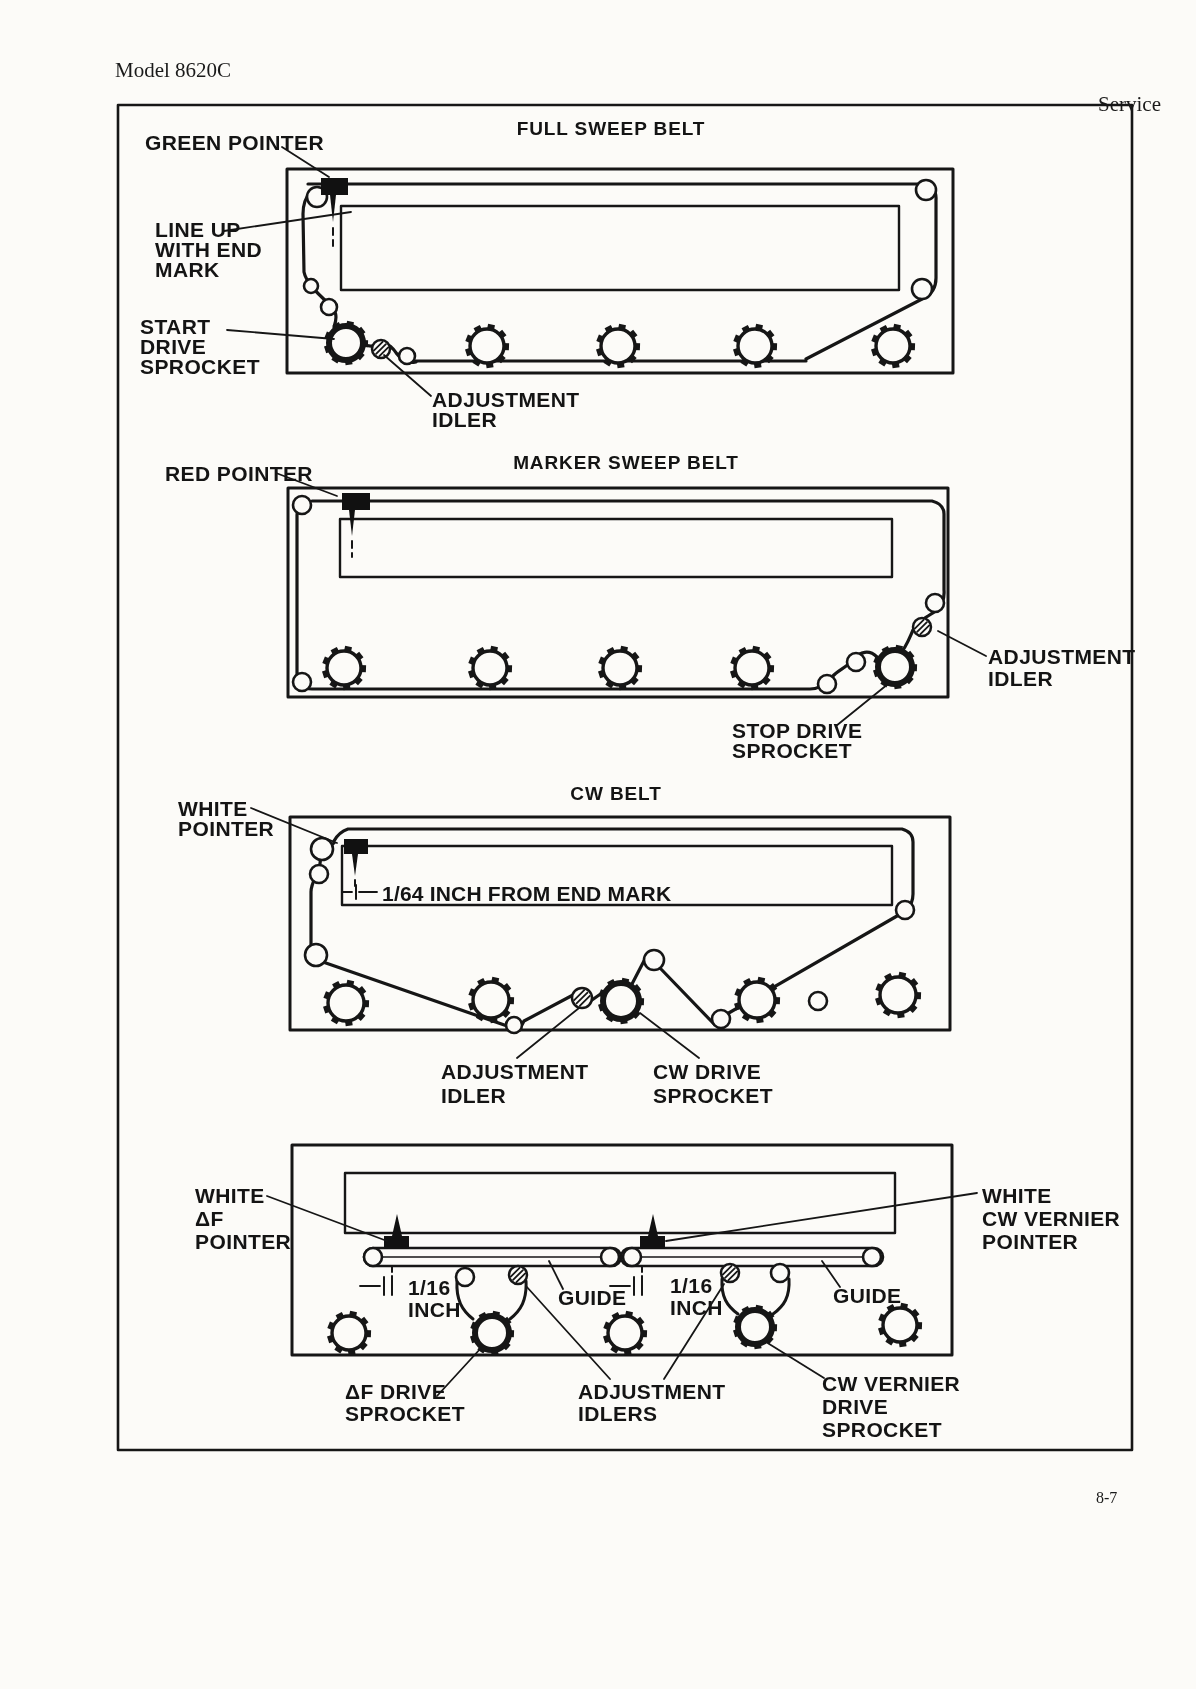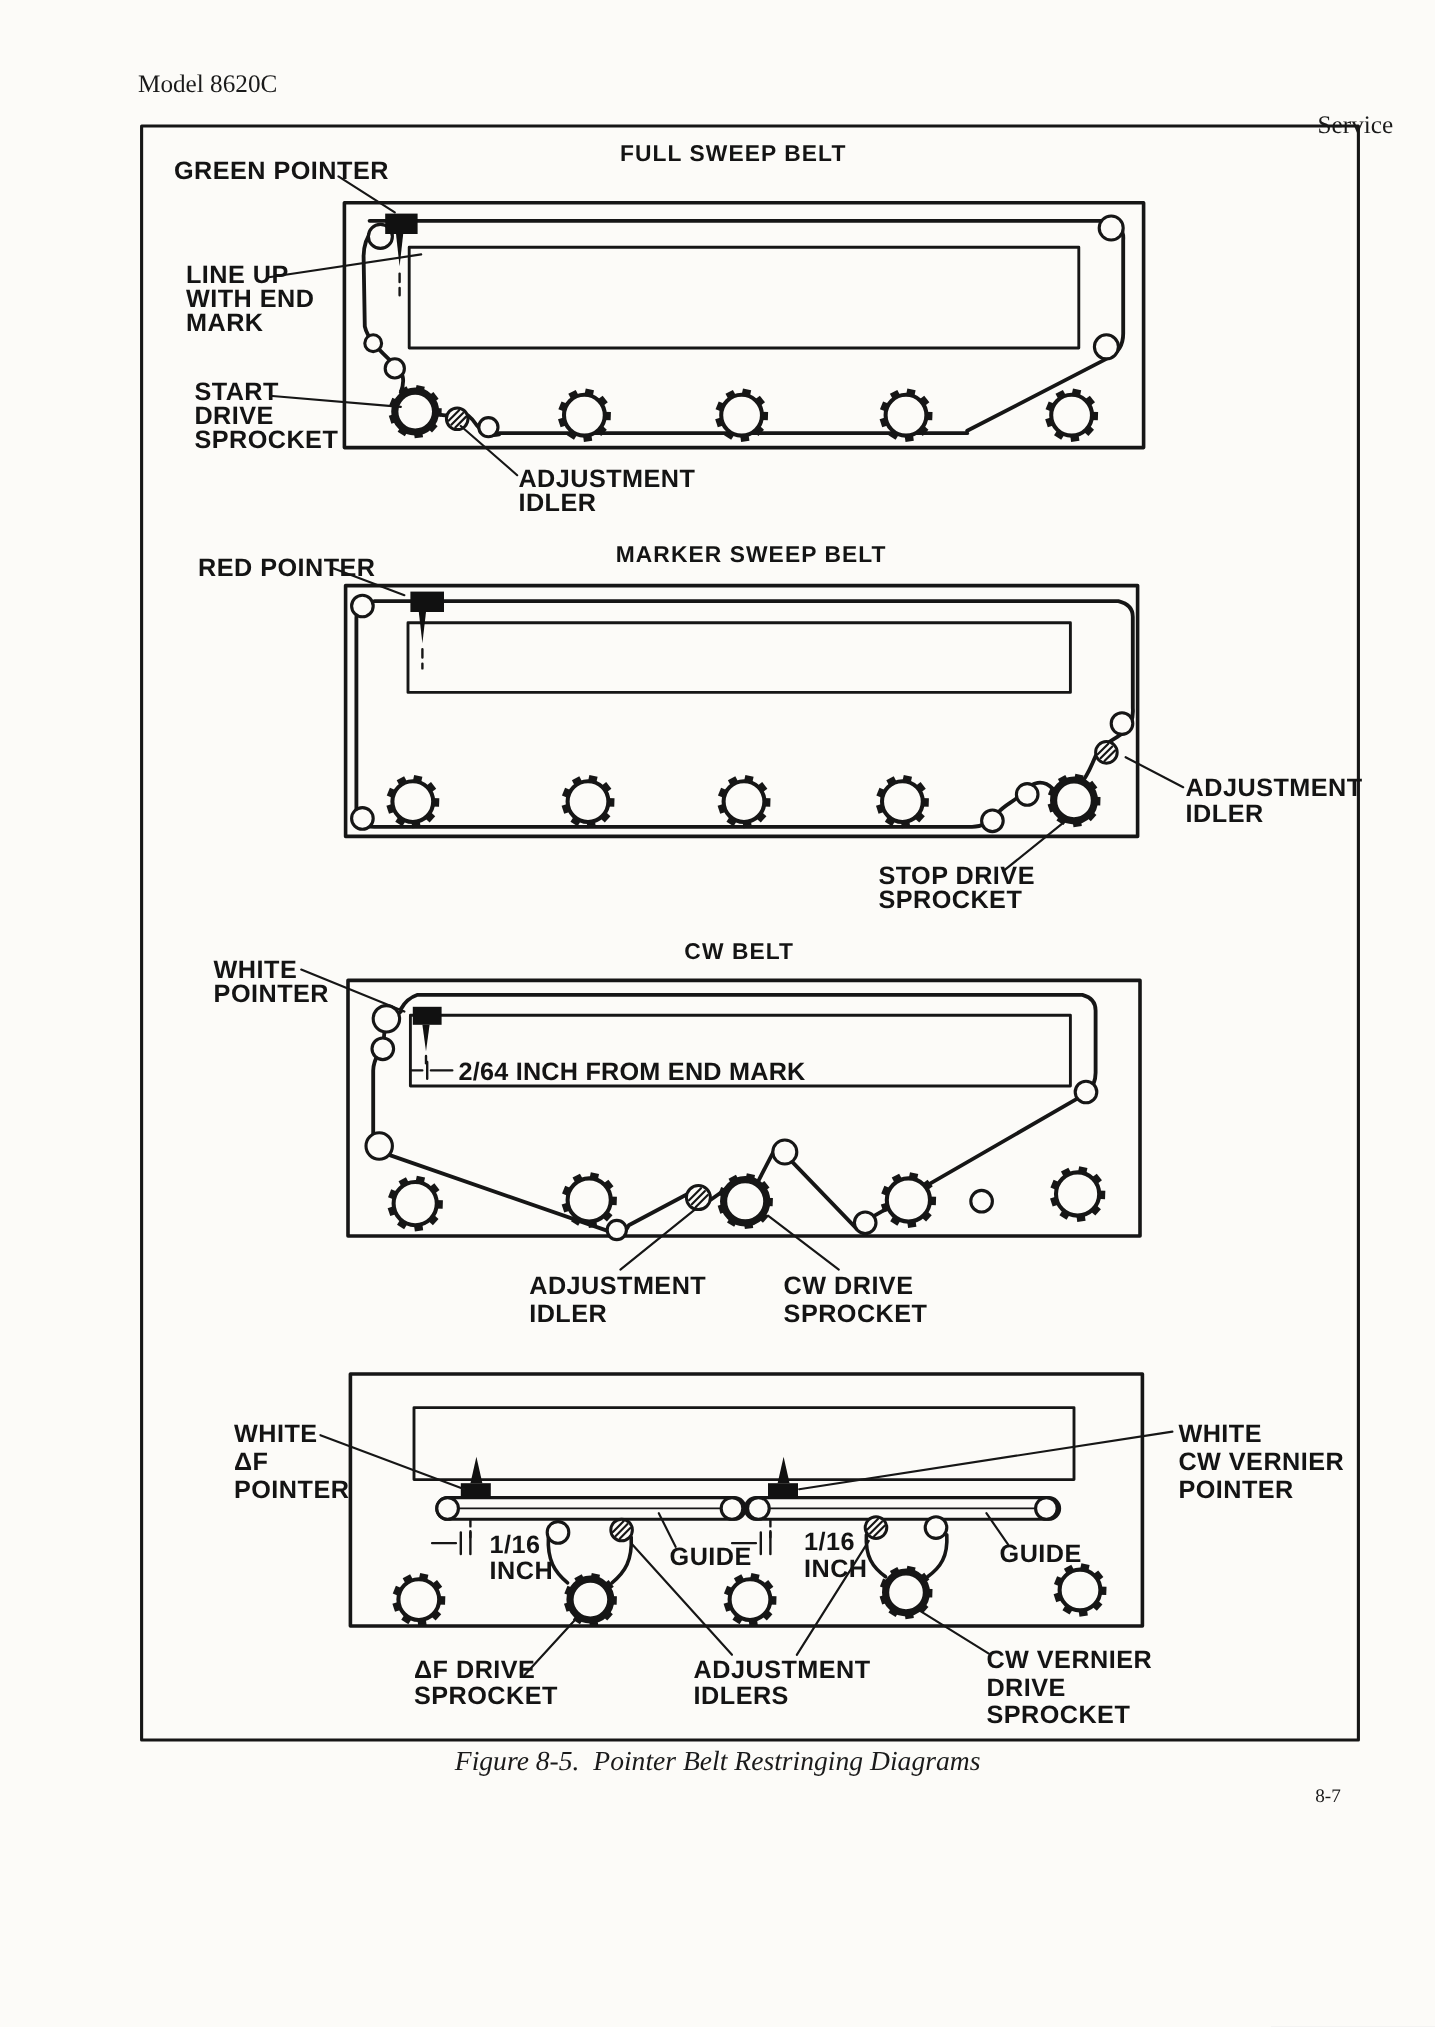--- a/index.html
+++ b/index.html
@@ -448,35 +448,35 @@
   </svg>
 
   <div class="dtitle" style="left:401px;top:118px;">FULL SWEEP BELT</div>
   <div class="dtitle" style="left:416px;top:452px;">MARKER SWEEP BELT</div>
   <div class="dtitle" style="left:406px;top:783px;">CW BELT</div>
 
   <div class="lbl" style="left:145px;top:133px;">GREEN POINTER</div>
   <div class="lbl" style="left:155px;top:220px;">LINE UP
 WITH END
 MARK</div>
-  <div class="lbl" style="left:162px;top:317px;">START
+  <div class="lbl" style="left:140px;top:317px;">START
 DRIVE
 SPROCKET</div>
   <div class="lbl" style="left:432px;top:390px;">ADJUSTMENT
 IDLER</div>
 
   <div class="lbl" style="left:165px;top:464px;">RED POINTER</div>
   <div class="lbl lh22" style="left:988px;top:646px;">ADJUSTMENT
 IDLER</div>
   <div class="lbl" style="left:732px;top:721px;">STOP DRIVE
 SPROCKET</div>
 
   <div class="lbl" style="left:178px;top:799px;">WHITE
 POINTER</div>
-  <div class="lbl" style="left:382px;top:884px;letter-spacing:.2px;">2/64 INCH FROM END MARK</div>
+  <div class="lbl" style="left:382px;top:884px;letter-spacing:.2px;">1/64 INCH FROM END MARK</div>
   <div class="lbl lh24" style="left:441px;top:1060px;">ADJUSTMENT
 IDLER</div>
   <div class="lbl lh24" style="left:653px;top:1060px;">CW DRIVE
 SPROCKET</div>
 
   <div class="lbl lh23" style="left:195px;top:1184px;">WHITE
 ΔF
 POINTER</div>
   <div class="lbl lh23" style="left:982px;top:1184px;">WHITE
 CW VERNIER
@@ -488,15 +488,14 @@
   <div class="lbl" style="left:558px;top:1288px;">GUIDE</div>
   <div class="lbl" style="left:833px;top:1286px;">GUIDE</div>
   <div class="lbl lh22" style="left:345px;top:1381px;">ΔF DRIVE
 SPROCKET</div>
   <div class="lbl lh22" style="left:578px;top:1381px;">ADJUSTMENT
 IDLERS</div>
   <div class="lbl lh23" style="left:822px;top:1372px;">CW VERNIER
 DRIVE
 SPROCKET</div>
 
-  <div class="caption">Figure 8-5.&nbsp; Pointer Belt Restringing Diagrams</div>
   <div class="pageno">8-7</div>
 </div>
 
 </body></html>

